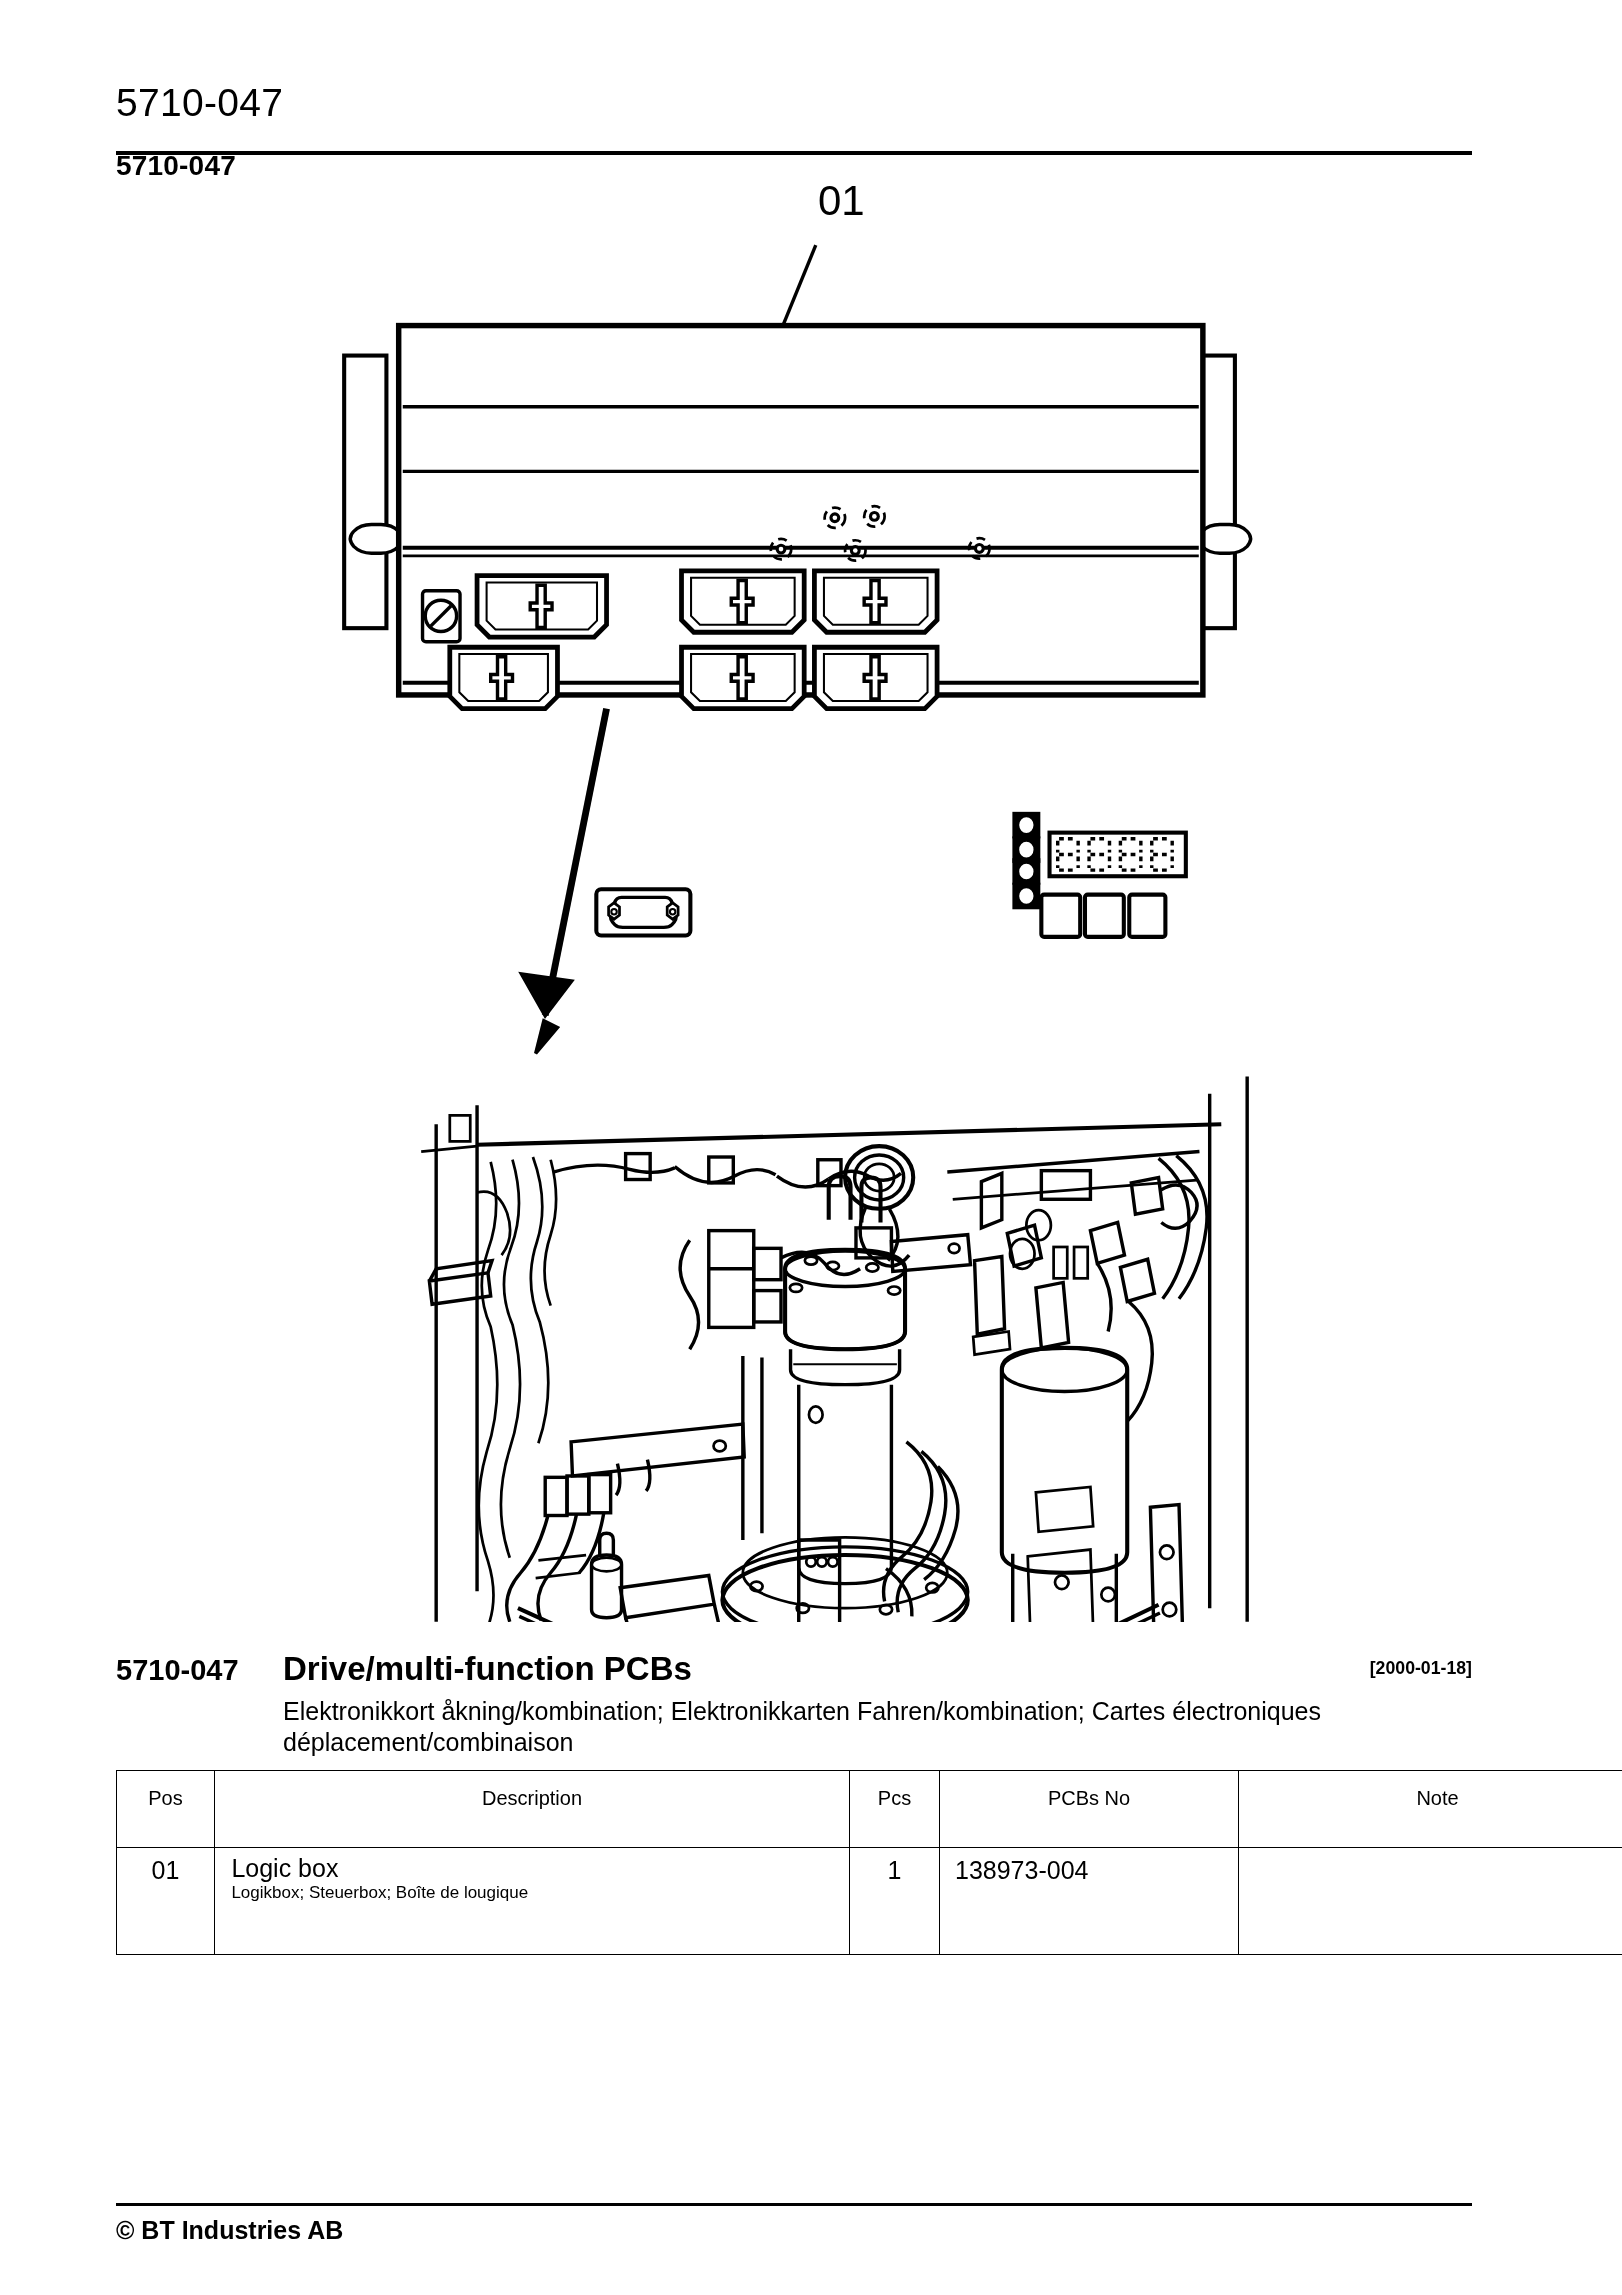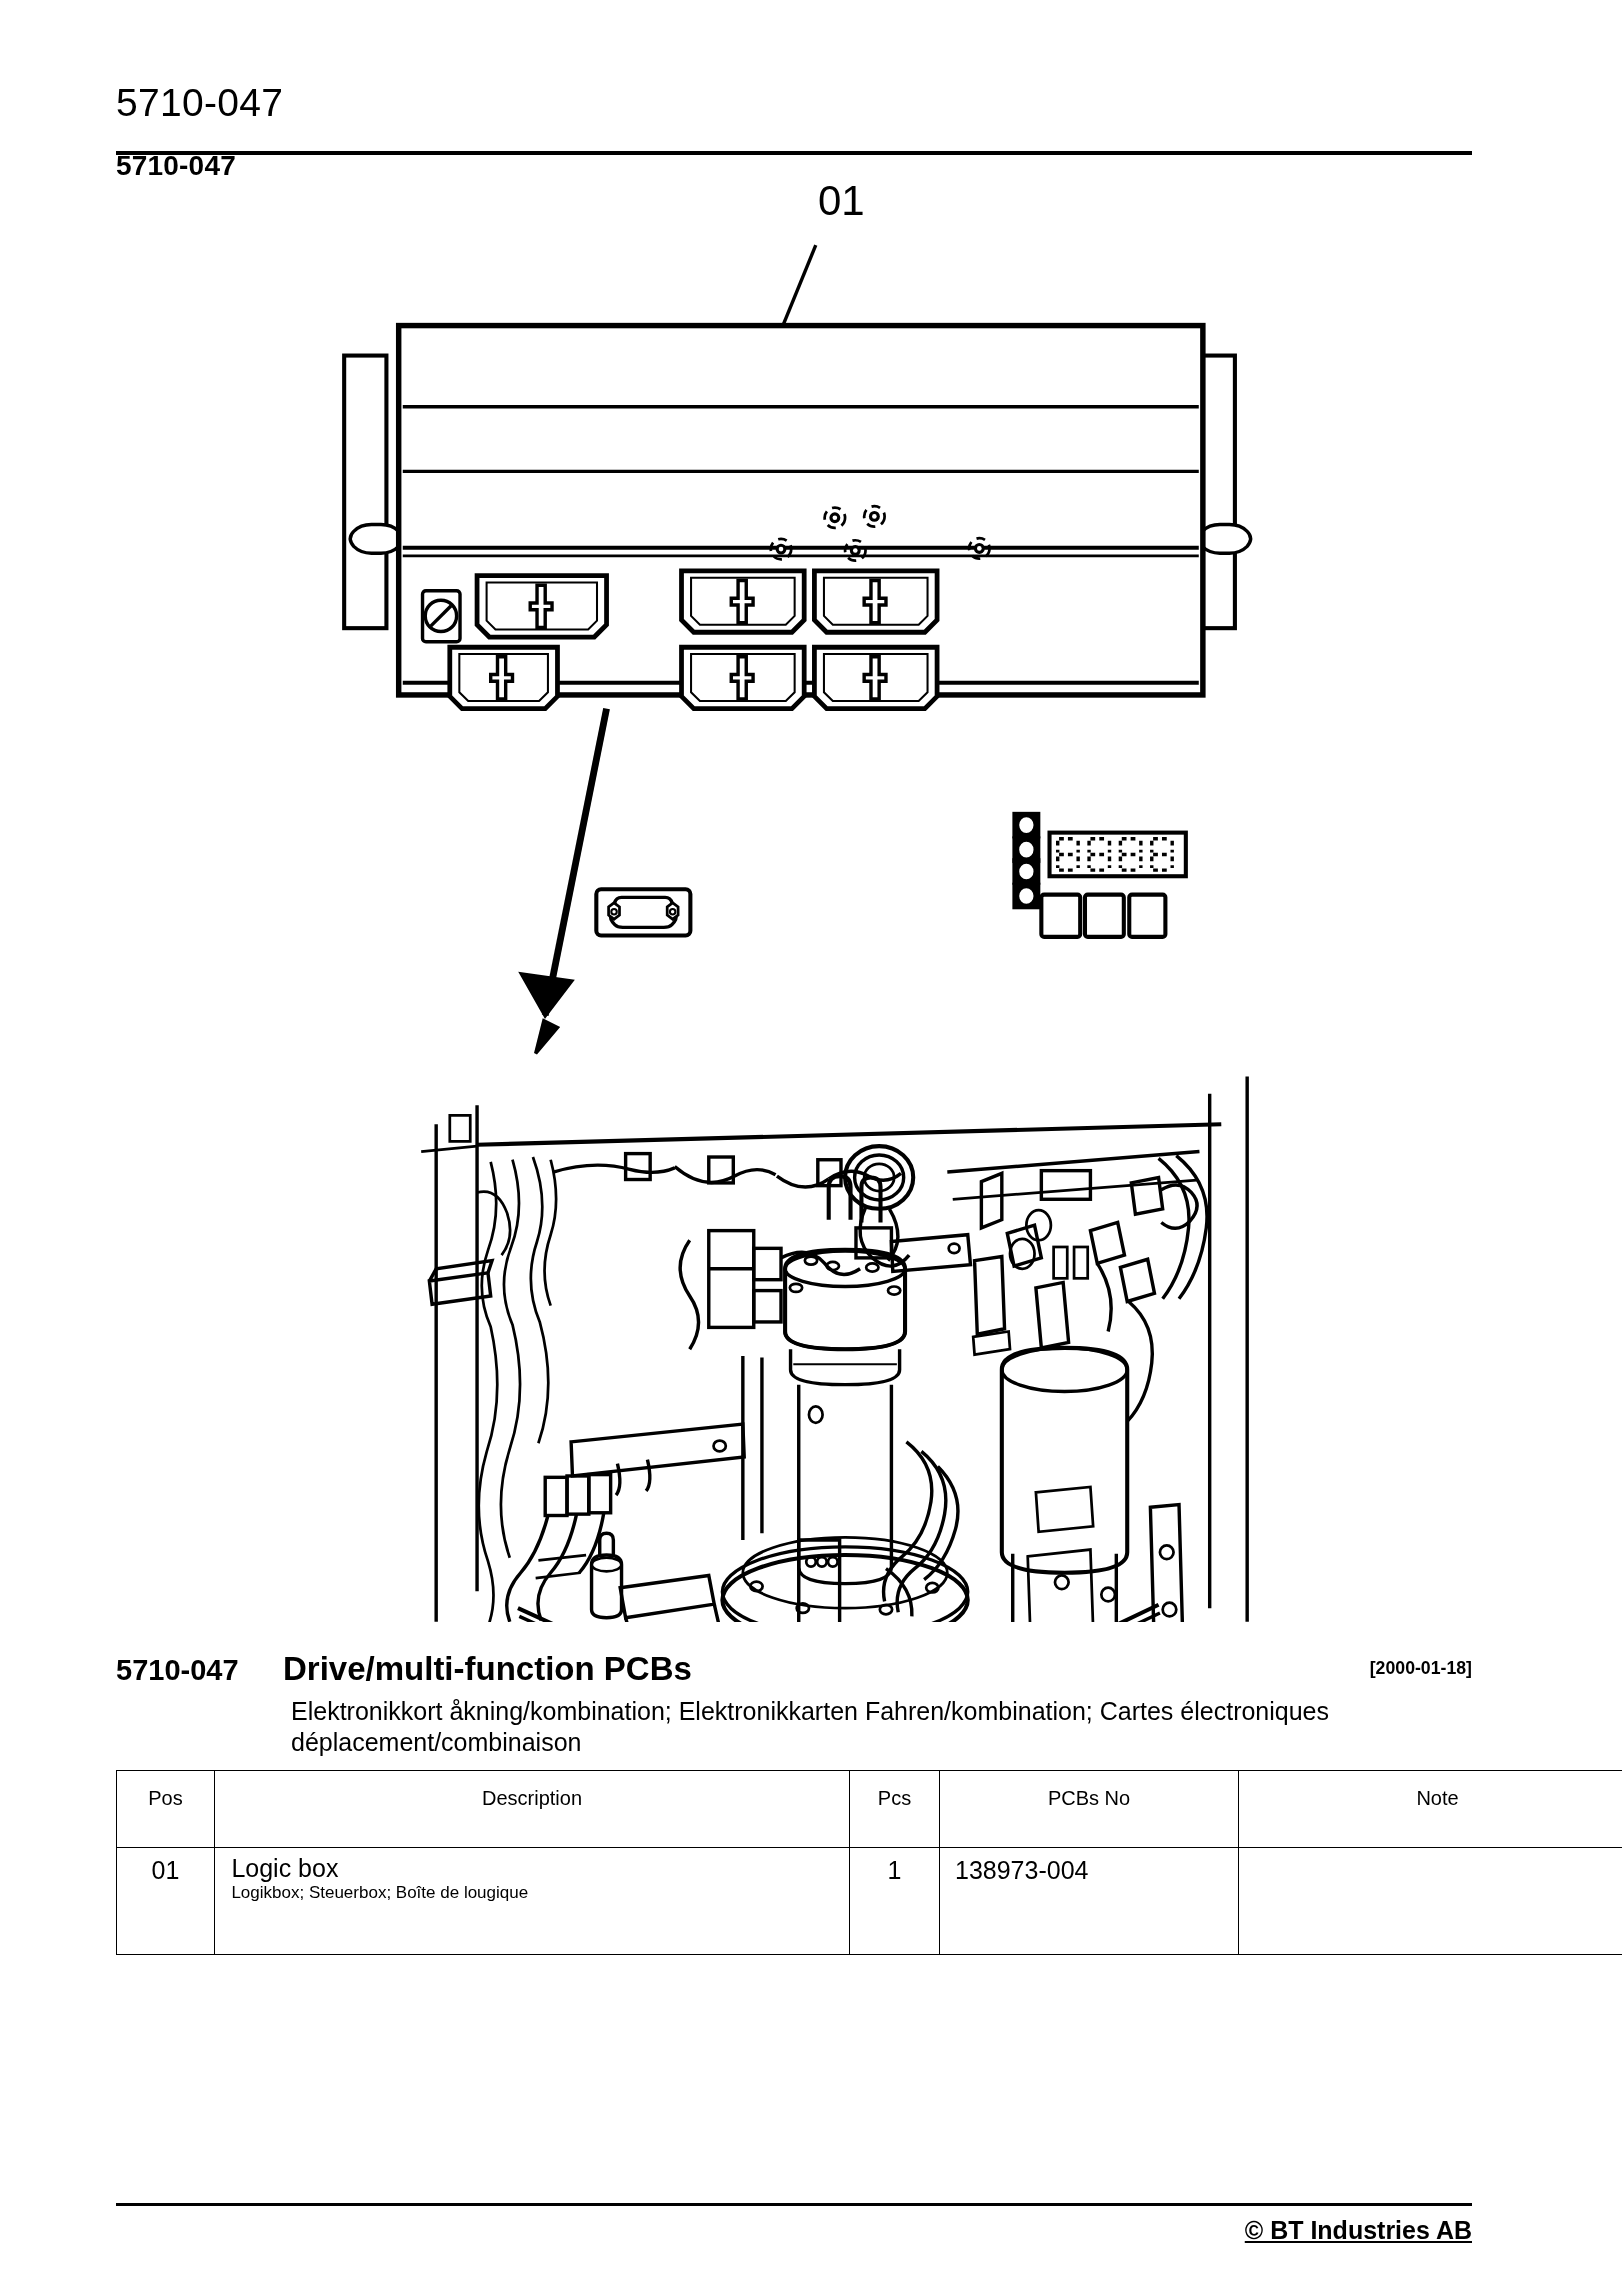--- a/index.html
+++ b/index.html
@@ -115,21 +115,20 @@
     font-weight: bold;
     white-space: nowrap;
   }
   #part-subtitle {
     position: absolute;
     left: 167px;
     top: 60px;
     width: 1172px;
     font-size: 25px;
     line-height: 1.25;
-    margin-left: 8px;
   }
 
   
   #parts-table {
     position: absolute;
     left: 116px;
     top: 1770px;
     width: 1356px;
     border-collapse: collapse;
     table-layout: fixed;
@@ -211,25 +210,24 @@
     top: 2203px;
     width: 1356px;
     height: 3.4px;
     background: #000000;
   }
   #footer-text {
     position: absolute;
     left: 116px;
     top: 2216px;
     width: 1356px;
-    text-align: right;
+    text-align: left;
     font-size: 25px;
     font-weight: bold;
     white-space: nowrap;
-    text-decoration: underline;
   }
 </style>
 </head>
 <body>
 
 <div id="page-header">
   <div id="header-code">5710-047</div>
   <div id="header-rule"></div>
 </div>
 

